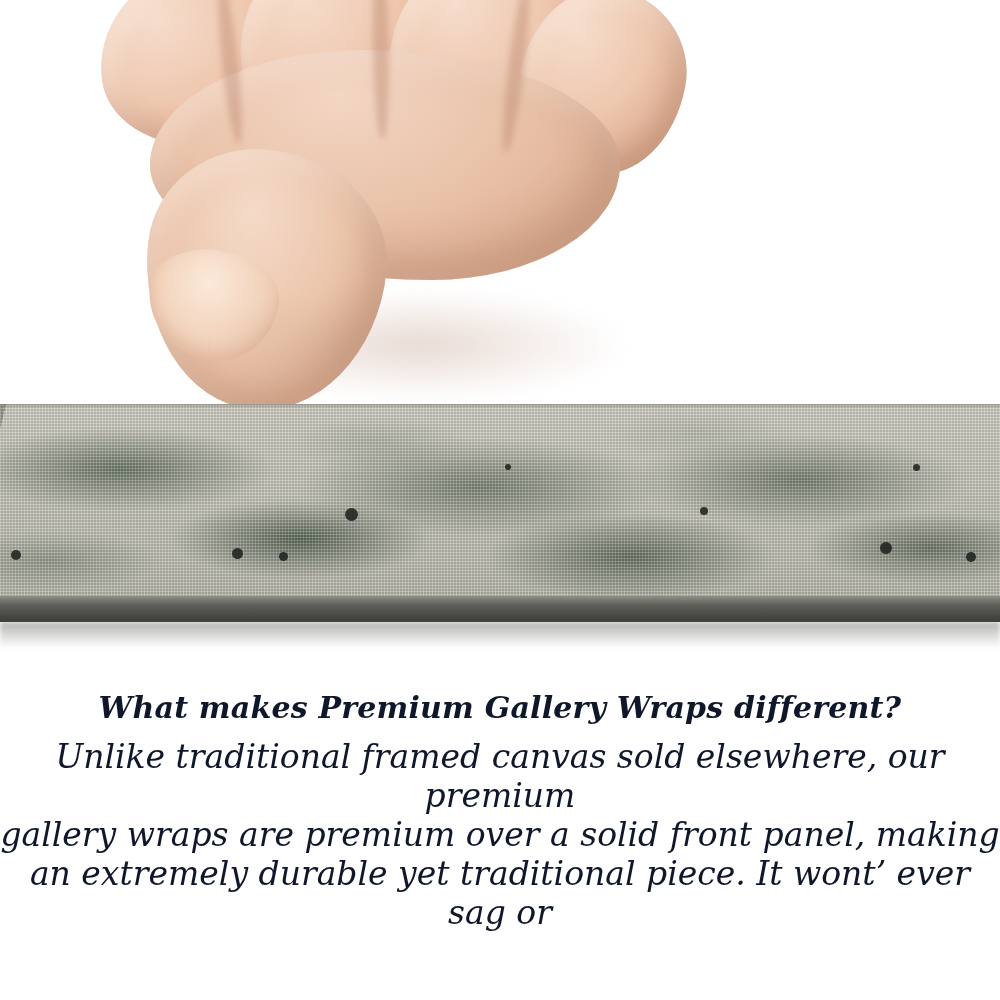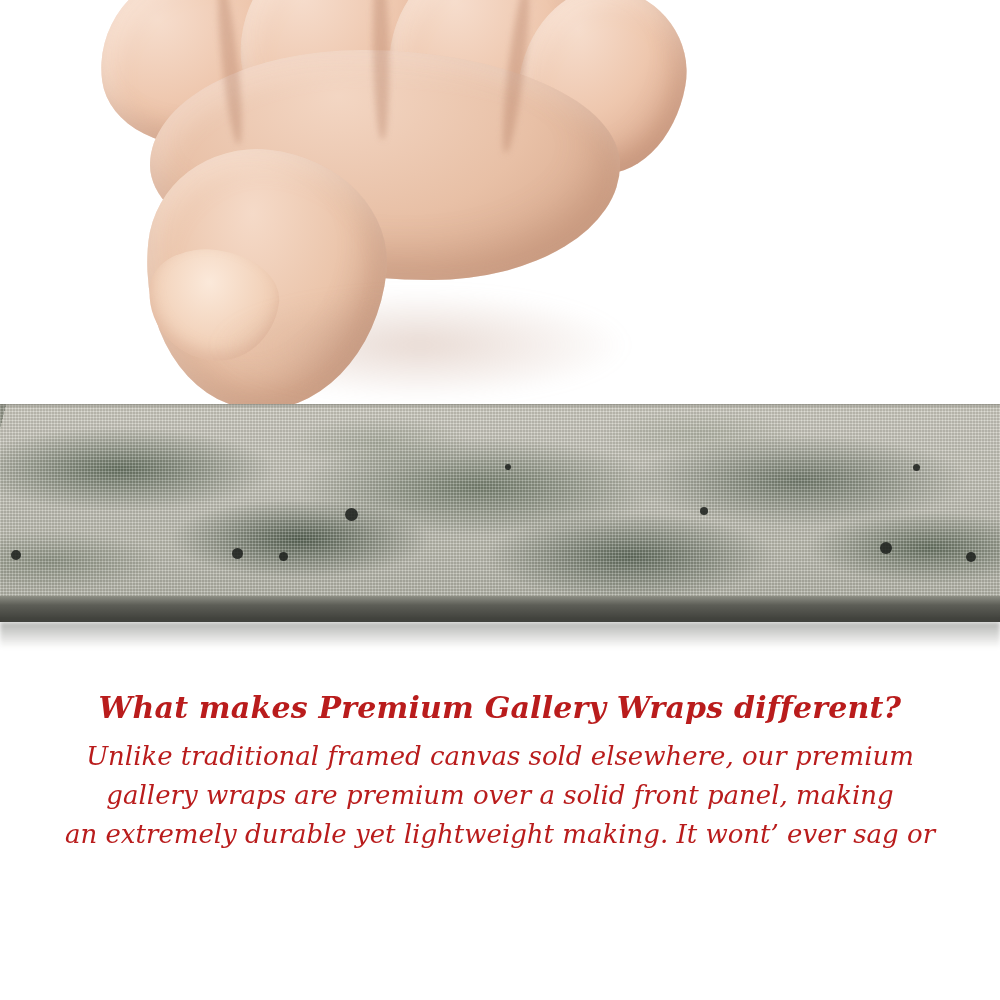--- a/index.html
+++ b/index.html
@@ -176,32 +176,32 @@
     filter: blur(2px);
   }
 
   
   .caption {
     position: absolute;
     left: 0;
     top: 690px;
     width: 1000px;
     text-align: center;
-    color: #b91c1c;
+    color: #0f172a;
     font-family: "DejaVu Serif", serif;
     font-style: italic;
   }
   .caption-heading {
     font-size: 30px;
     font-weight: 700;
     letter-spacing: 0.2px;
     margin-bottom: 12px;
   }
   .caption-line {
-    font-size: 26px;
+    font-size: 33px;
     line-height: 39px;
     font-weight: 400;
     text-align: center;
   }
   .caption-line.last {
     margin-top: 6px;
   }
 </style>
 </head>
 <body>
@@ -242,16 +242,16 @@
       <div class="strip-top-edge"></div>
       <div class="strip-bottom-edge"></div>
     </div>
     <div class="strip-shadow"></div>
   </div>
 
   <div class="caption">
     <div class="caption-heading">What makes Premium Gallery Wraps different?</div>
     <div class="caption-line">Unlike traditional framed canvas sold elsewhere, our premium</div>
     <div class="caption-line">gallery wraps are premium over a solid front panel, making</div>
-    <div class="caption-line">an extremely durable yet lightweight making. It wont’ ever sag or</div>
+    <div class="caption-line">an extremely durable yet traditional piece. It wont’ ever sag or</div>
   </div>
 
 </div>
 
 </body></html>

